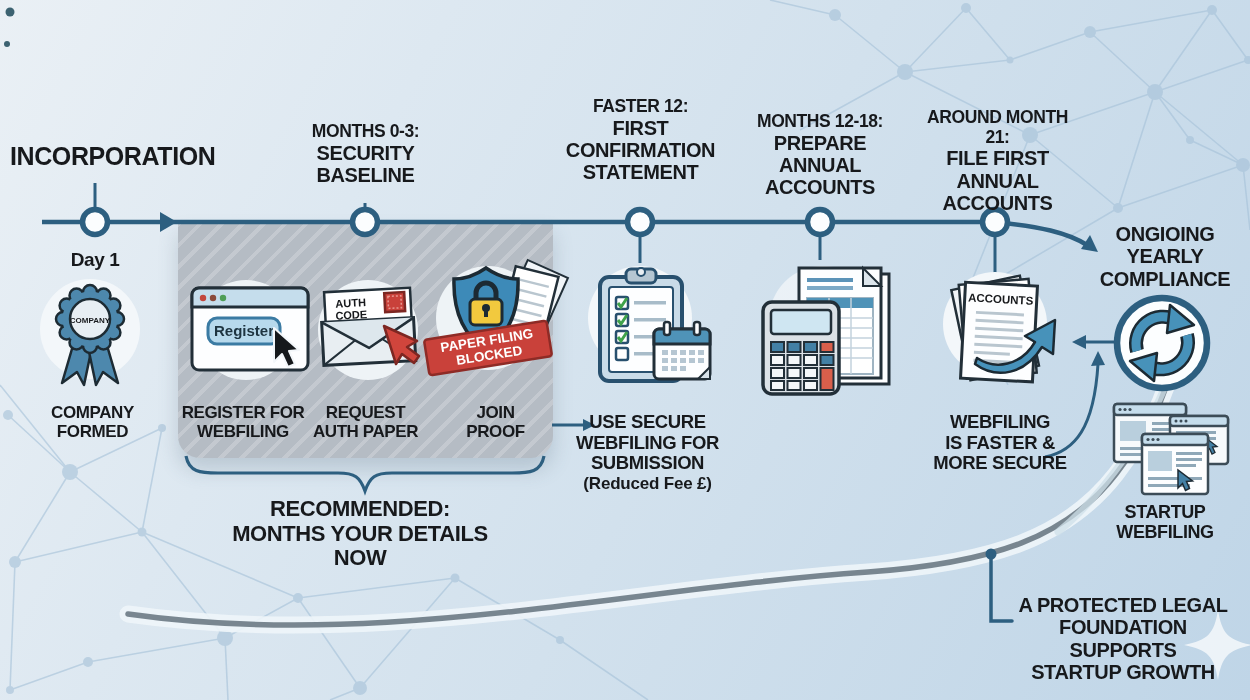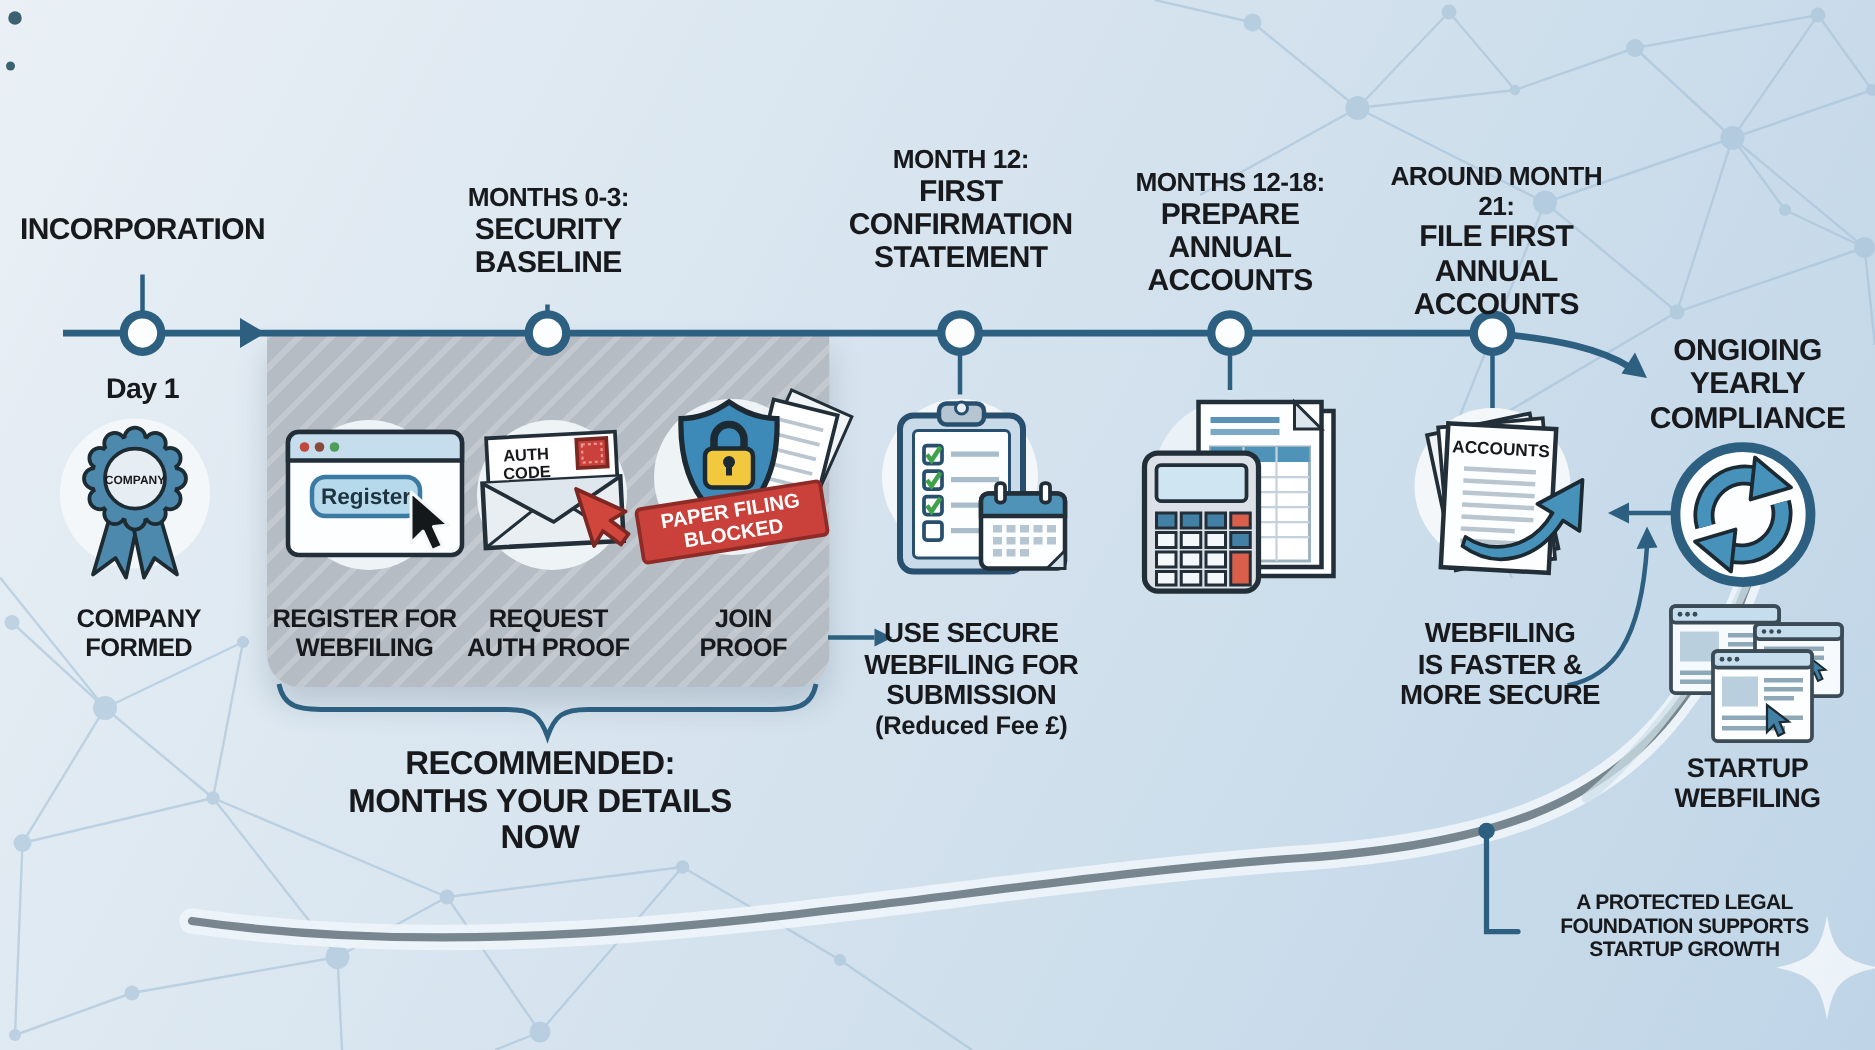--- a/index.html
+++ b/index.html
@@ -405,56 +405,56 @@
           <rect x="68" y="52" width="26" height="3"></rect>
           <rect x="68" y="58" width="26" height="3"></rect>
           <rect x="68" y="64" width="20" height="3"></rect>
           <rect x="40" y="77" width="54" height="3"></rect>
           <rect x="40" y="84" width="42" height="3"></rect>
         </g>
       <path d="M70,70 l0,18 l4.5,-4.5 l3,7 l4,-2 l-3,-7 l6,-0.5 z" fill="#4380a5" stroke="#1c2a33" stroke-width="1.5"></path>
     </g>
   </svg>
 
-  <div class="txt" style="left:10px;top:142px;width:170px;font-size:20px">INCORPORATION</div>
+  <div class="txt" style="left:10px;top:142px;width:170px;font-size:25px">INCORPORATION</div>
 
   <div class="txt" style="left:45px;top:249px;width:100px;font-size:19px">Day 1</div>
 
   <div class="txt t-label" style="left:35px;top:403px;width:115px">
     <span class="line">COMPANY</span>
     <span class="line">FORMED</span>
   </div>
 
   <div class="txt" style="left:268px;top:122px;width:195px">
     <span class="line t-eyebrow">MONTHS 0-3:</span>
     <span class="line t-big">SECURITY BASELINE</span>
   </div>
 
   <div class="txt t-label" style="left:178px;top:403px;width:130px">
     <span class="line">REGISTER FOR</span>
     <span class="line">WEBFILING</span>
   </div>
 
   <div class="txt t-label" style="left:303px;top:403px;width:125px">
     <span class="line">REQUEST</span>
-    <span class="line">AUTH PROOF</span>
+    <span class="line">AUTH PAPER</span>
   </div>
 
   <div class="txt t-label" style="left:443px;top:403px;width:105px">
     <span class="line">JOIN</span>
     <span class="line">PROOF</span>
   </div>
 
   <div class="txt" style="left:225px;top:497px;width:270px;font-size:22px">
     <span class="line">RECOMMENDED:</span>
     <span class="line">MONTHS YOUR DETAILS NOW</span>
   </div>
 
   <div class="txt" style="left:563px;top:97px;width:155px">
-    <span class="line t-eyebrow">MONTH 12:</span>
+    <span class="line t-eyebrow">FASTER 12:</span>
     <span class="line t-big">FIRST</span>
     <span class="line t-big">CONFIRMATION</span>
     <span class="line t-big">STATEMENT</span>
   </div>
 
   <div class="txt" style="left:565px;top:412px;width:165px;font-size:18.5px">
     <span class="line">USE SECURE</span>
     <span class="line">WEBFILING FOR</span>
     <span class="line">SUBMISSION</span>
     <span class="line t-note-reg">(Reduced Fee £)</span>
@@ -484,19 +484,19 @@
     <span class="line">ONGIOING</span>
     <span class="line">YEARLY</span>
     <span class="line">COMPLIANCE</span>
   </div>
 
   <div class="txt" style="left:1100px;top:502px;width:130px;font-size:18px">
     <span class="line">STARTUP</span>
     <span class="line">WEBFILING</span>
   </div>
 
-  <div class="txt" style="left:1012px;top:594px;width:222px;font-size:14px">
+  <div class="txt" style="left:1012px;top:594px;width:222px;font-size:20px">
     <span class="line">A PROTECTED LEGAL</span>
     <span class="line">FOUNDATION SUPPORTS</span>
     <span class="line">STARTUP GROWTH</span>
   </div>
 
 </div>
 
 </body></html>

